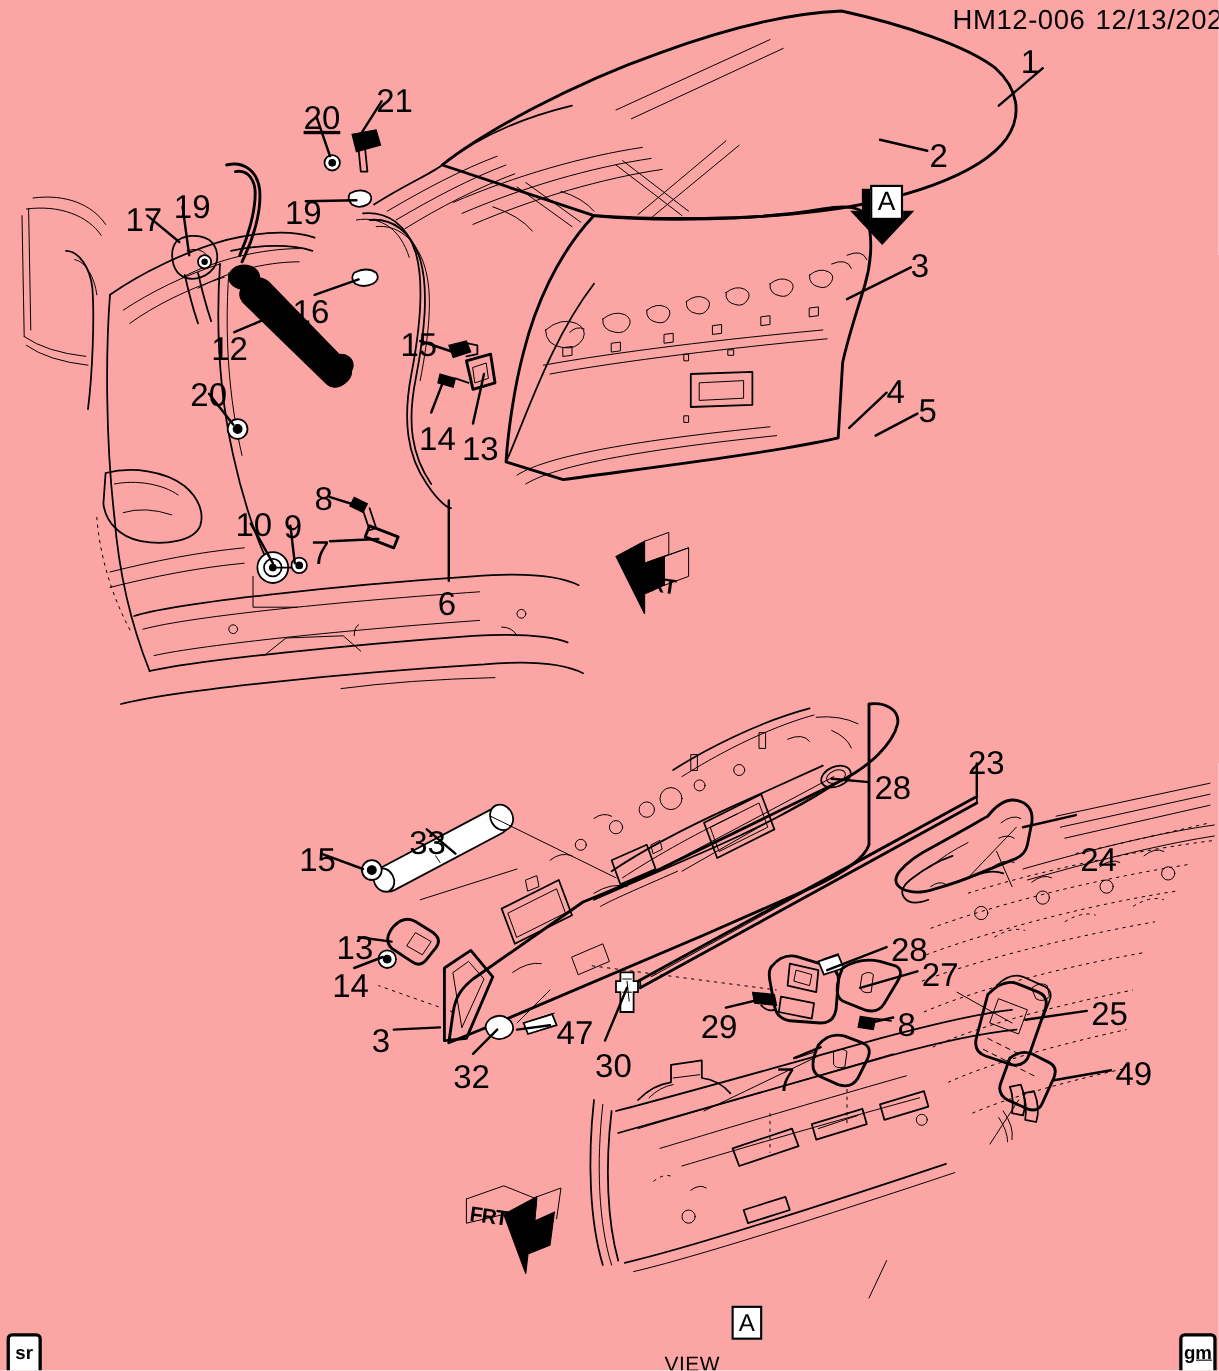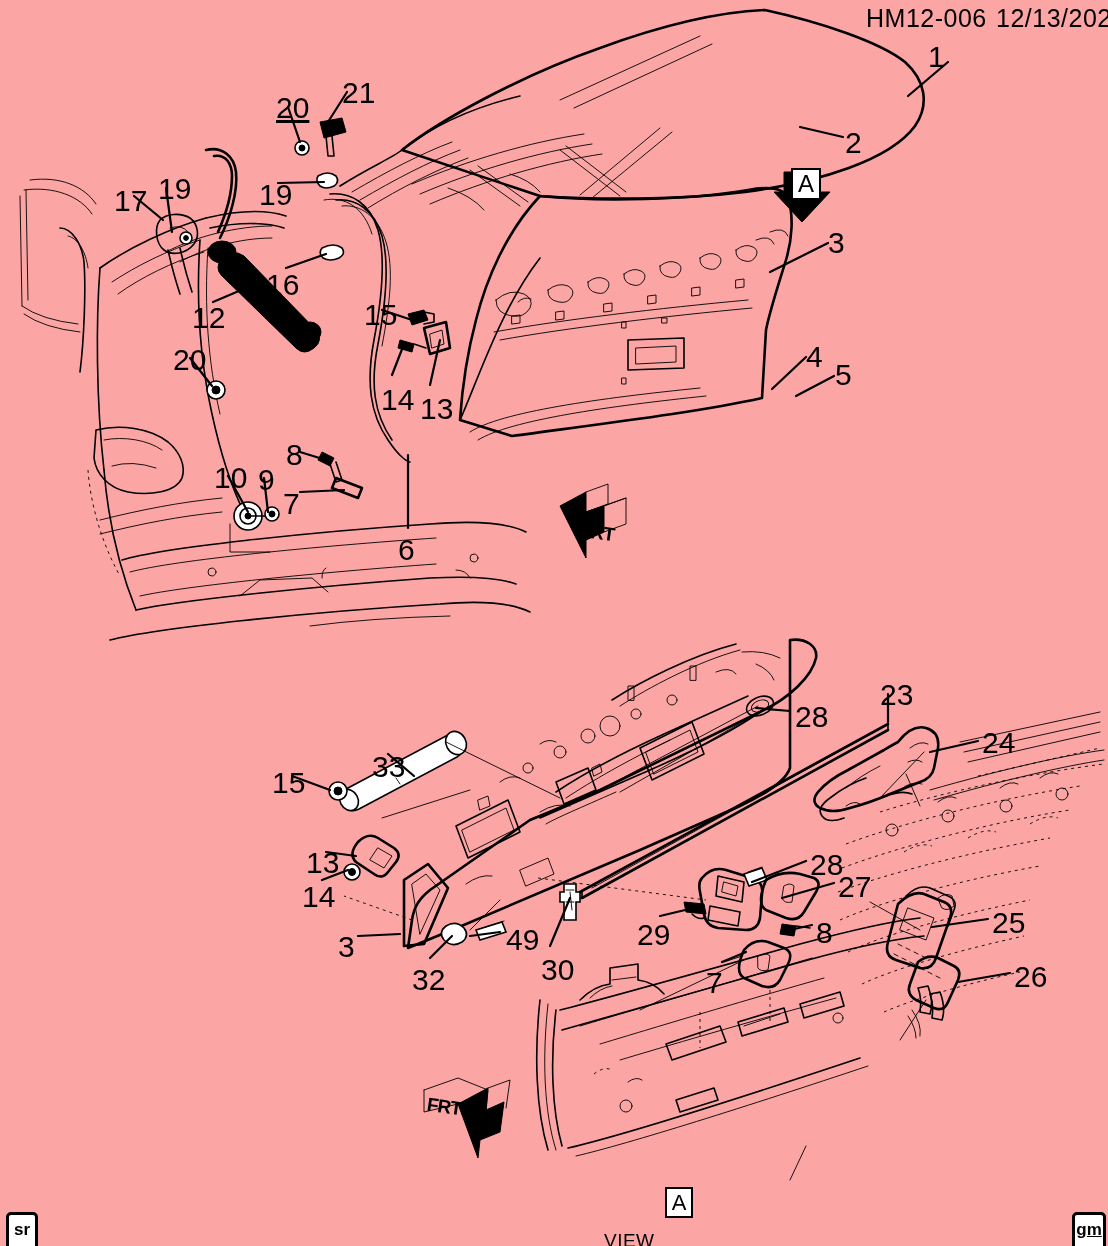--- a/index.html
+++ b/index.html
@@ -552,28 +552,28 @@
       <div class="callout" style="left: 381px; top: 385px;">14</div>
       <div class="callout" style="left: 364px; top: 300px;">15</div>
       <div class="callout" style="left: 266px; top: 270px;">16</div>
       <div class="callout" style="left: 114px; top: 186px;">17</div>
       <div class="callout" style="left: 158px; top: 174px;">19</div>
       <div class="callout" style="left: 259px; top: 180px;">19</div>
       <div class="callout" style="left: 276px; top: 93px; text-decoration: underline;">20</div>
       <div class="callout" style="left: 342px; top: 78px;">21</div>
       <div class="callout" style="left: 795px; top: 702px;">28</div>
       <div class="callout" style="left: 880px; top: 680px;">23</div>
-      <div class="callout" style="left: 982px; top: 728px;">24</div>
+      <div class="callout" style="left: 982px; top: 768px;">24</div>
       <div class="callout" style="left: 992px; top: 908px;">25</div>
-      <div class="callout" style="left: 1014px; top: 962px;">26</div>
+      <div class="callout" style="left: 1014px; top: 962px;">49</div>
       <div class="callout" style="left: 838px; top: 872px;">27</div>
       <div class="callout" style="left: 810px; top: 850px;">28</div>
       <div class="callout" style="left: 637px; top: 920px;">29</div>
       <div class="callout" style="left: 541px; top: 955px;">30</div>
-      <div class="callout" style="left: 506px; top: 925px;">49</div>
+      <div class="callout" style="left: 506px; top: 925px;">47</div>
       <div class="callout" style="left: 412px; top: 965px;">32</div>
       <div class="callout" style="left: 372px; top: 742px; margin-top: 10px;">33</div>
       <div class="callout" style="left: 338px; top: 932px;">3</div>
       <div class="callout" style="left: 306px; top: 848px;">13</div>
       <div class="callout" style="left: 302px; top: 882px;">14</div>
       <div class="callout" style="left: 272px; top: 768px;">15</div>
       <div class="callout" style="left: 706px; top: 968px;">7</div>
       <div class="callout" style="left: 816px; top: 918px;">8</div>
     </div>
 

